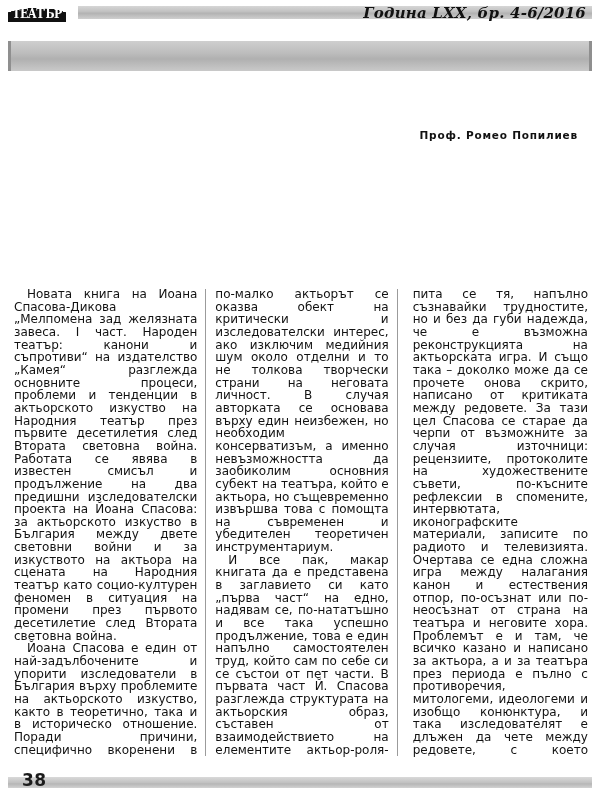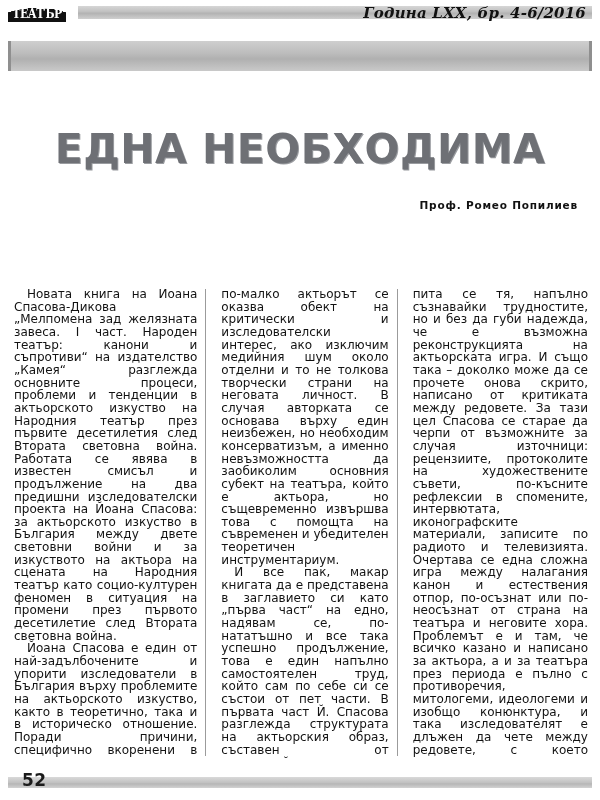--- a/index.html
+++ b/index.html
@@ -142,21 +142,21 @@
     font-family: "DejaVu Sans", "Liberation Sans", sans-serif;
     font-size: 12px;
     line-height: 12.65px;
     text-align: justify;
     text-justify: inter-word;
     color: #121212;
     hyphens: auto;
     overflow: hidden;
   }
   .col.c1 { padding-right: 8px; }
-  .col.c2 { padding-left: 16px; padding-right: 8px; }
+  .col.c2 { padding-left: 10px; padding-right: 8px; }
   .col.c3 { padding-left: 16px; }
   .col.c2::before,
   .col.c3::before {
     content: "";
     position: absolute;
     left: 0;
     top: 1px;
     bottom: 2px;
     width: 1px;
     background: #9b9b9b;
@@ -204,21 +204,20 @@
   <div class="runhead-bar"></div>
   <div class="runhead-issue">Година LXX, бр. 4-6/2016</div>
 </div>
 
 <div class="section-banner">
   <div class="edge left"></div>
   <div class="edge right"></div>
 </div>
 
 <div class="headline">
-  <span class="l1">ЕДНА НЕОБХОДИМА</span>
 </div>
 
 <div class="byline">Проф. Ромео Попилиев</div>
 
 <div class="columns">
 
   <div class="col c1">
     <p>Новата книга на Йоана Спасова-Дикова „Мелпомена зад желязната завеса. I част. Народен театър: канони и съпротиви“ на издателство „Камея“ разглежда основните процеси, проблеми и тенденции в актьорското изкуство на Народния театър през първите десетилетия след Втората световна война. Работата се явява в известен смисъл и продължение на два предишни изследователски проекта на Йоана Спасова: за актьорското изкуство в България между двете световни войни и за изкуството на актьора на сцената на Народния театър като социо-културен феномен в ситуация на промени през първото десетилетие след Втората световна война.</p>
     <p>Йоана Спасова е един от най-задълбочените и упорити изследователи в България върху проблемите на актьорското изкуство, както в теоретично, така и в историческо отношение. Поради причини, специфично вкоренени в съвременното развитие на театралното изкуство, днес все</p>
   </div>
@@ -229,14 +228,14 @@
   </div>
 
   <div class="col c3">
     <p class="noindent">пита се тя, напълно съзнавайки трудностите, но и без да губи надежда, че е възможна реконструкцията на актьорската игра. И също така – доколко може да се прочете онова скрито, написано от критиката между редовете. За тази цел Спасова се старае да черпи от възможните за случая източници: рецензиите, протоколите на художествените съвети, по-късните рефлексии в спомените, интервютата, иконографските материали, записите по радиото и телевизията. Очертава се една сложна игра между налагания канон и естествения отпор, по-осъзнат или по-неосъзнат от страна на театъра и неговите хора. Проблемът е и там, че всичко казано и написано за актьора, а и за театъра през периода е пълно с противоречия, митологеми, идеологеми и изобщо конюнктура, и така изследователят е длъжен да чете между редовете, с което авторката на текста, доколкото е възможно, се е справила.</p>
   </div>
 
 </div>
 
 <div class="footer">
   <div class="footer-bar"></div>
-  <div class="page-number">52</div>
+  <div class="page-number">38</div>
 </div>
 
 </body></html>

